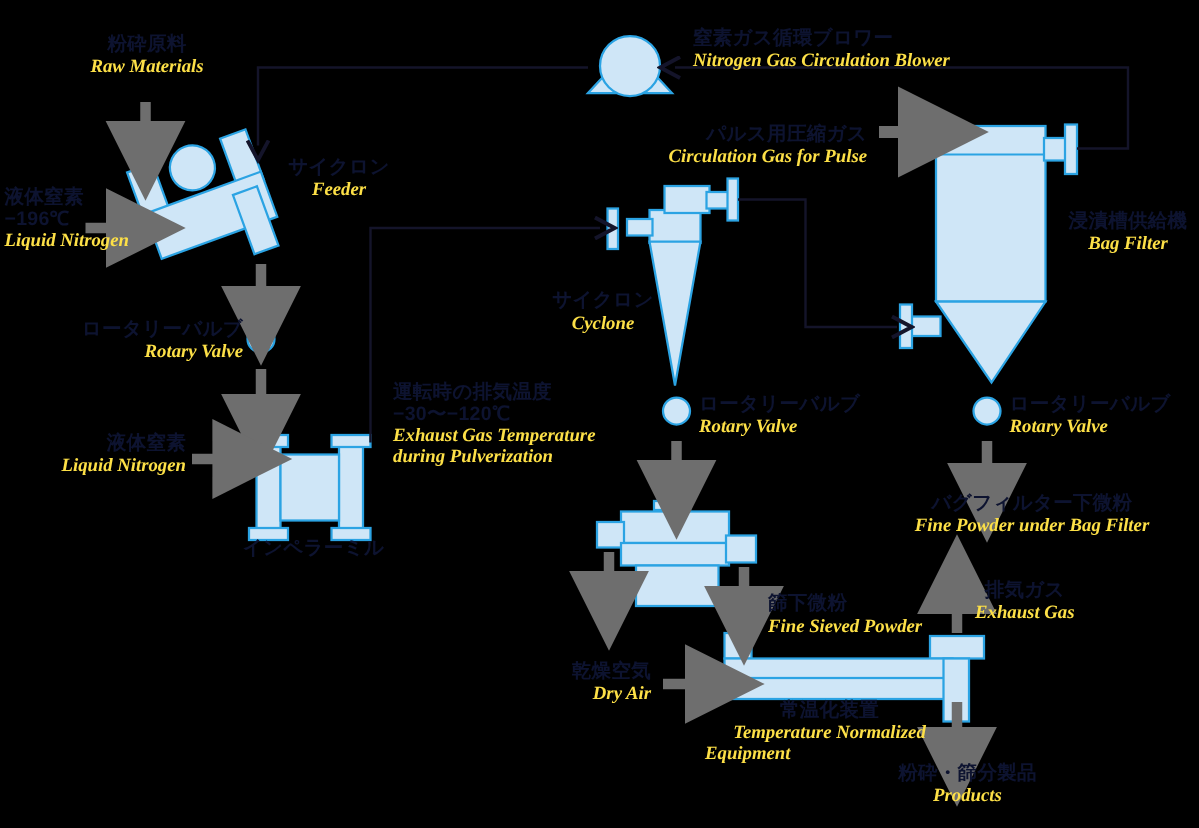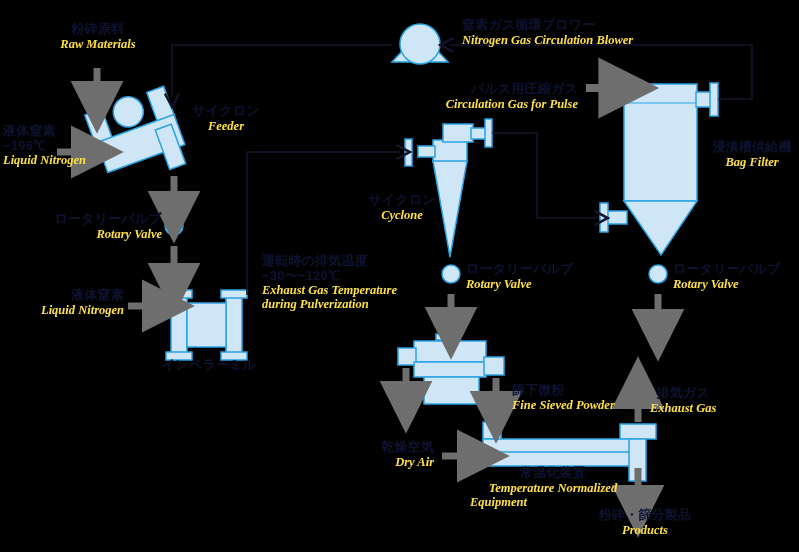--- a/index.html
+++ b/index.html
@@ -196,23 +196,27 @@
   <div class="lbl" style="left:466px;top:262px;">
     <div class="jp">ロータリーバルブ</div>
     <div class="en">Rotary Valve</div>
   </div>
 
   <div class="lbl" style="left:673px;top:262px;">
     <div class="jp">ロータリーバルブ</div>
     <div class="en">Rotary Valve</div>
   </div>
 
-
-
-  <div class="lbl" style="left:512px;top:383px;">
+  <div class="lbl ta-c" style="left:578px;top:328px;width:220px;">
+    <div class="jp">バグフィルター下微粉</div>
+    <div class="en">Fine Powder under Bag Filter</div>
+  </div>
+
+
+  <div class="lbl" style="left:512px;top:395px;">
     <div class="jp">篩下微粉</div>
     <div class="en">Fine Sieved Powder</div>
   </div>
 
   <div class="lbl" style="left:650px;top:386px;text-align:center;">
     <div class="jp">排気ガス</div>
     <div class="en">Exhaust Gas</div>
   </div>
 
   <div class="lbl ta-c" style="left:470px;top:466px;width:166px;">

